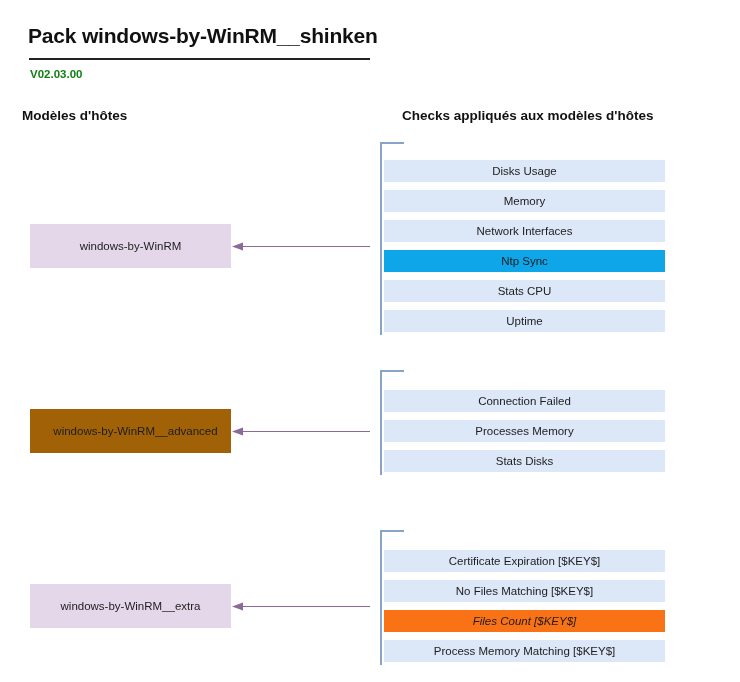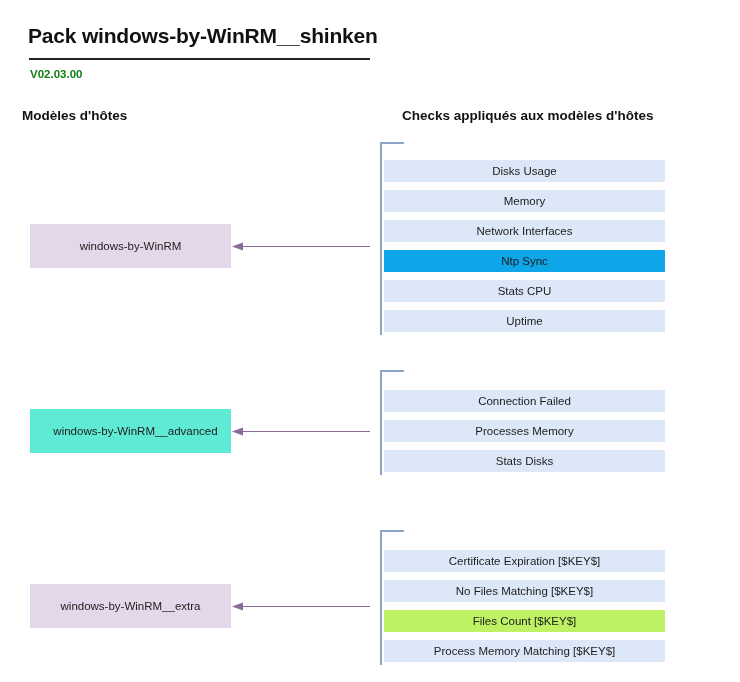--- a/index.html
+++ b/index.html
@@ -143,38 +143,38 @@
         </svg>
       </div>
       <div class="check-box" style="top: 160px; background: rgb(220, 231, 248);">Disks Usage</div>
       <div class="check-box" style="top: 190px; background: rgb(220, 231, 248);">Memory</div>
       <div class="check-box" style="top: 220px; background: rgb(220, 231, 248);">Network Interfaces</div>
       <div class="check-box" style="top: 250px; background: #0ea5e9;">Ntp Sync</div>
       <div class="check-box" style="top: 280px; background: rgb(220, 231, 248);">Stats CPU</div>
       <div class="check-box" style="top: 310px; background: rgb(220, 231, 248);">Uptime</div>
       <div class="group-spine" style="top: 370px; height: 105px; background: rgb(138, 164, 200);"></div>
       <div class="group-stub" style="top: 370px; background: rgb(138, 164, 200);"></div>
-      <div class="host-box" style="top: 409px; background: #5eead4; padding-left: 10px;">windows-by-WinRM__advanced</div>
+      <div class="host-box" style="top: 409px; background: #a16207; padding-left: 10px;">windows-by-WinRM__advanced</div>
       <div class="arrow" style="top: 426.5px;">
         <svg width="138" height="9" viewBox="0 0 138 9">
           <line x1="9" y1="4.5" x2="138" y2="4.5" stroke="#8b6a9a" stroke-width="1.2"></line>
           <polygon points="0,4.5 11,0.6 11,8.4" fill="#8b6a9a"></polygon>
         </svg>
       </div>
       <div class="check-box" style="top: 390px; background: rgb(220, 231, 248);">Connection Failed</div>
       <div class="check-box" style="top: 420px; background: rgb(220, 231, 248);">Processes Memory</div>
       <div class="check-box" style="top: 450px; background: rgb(220, 231, 248);">Stats Disks</div>
       <div class="group-spine" style="top: 530px; height: 135px; background: rgb(138, 164, 200);"></div>
       <div class="group-stub" style="top: 530px; background: rgb(138, 164, 200);"></div>
       <div class="host-box" style="top: 584px; background: rgb(228, 215, 233);">windows-by-WinRM__extra</div>
       <div class="arrow" style="top: 601.5px;">
         <svg width="138" height="9" viewBox="0 0 138 9">
           <line x1="9" y1="4.5" x2="138" y2="4.5" stroke="#8b6a9a" stroke-width="1.2"></line>
           <polygon points="0,4.5 11,0.6 11,8.4" fill="#8b6a9a"></polygon>
         </svg>
       </div>
       <div class="check-box" style="top: 550px; background: rgb(220, 231, 248);">Certificate Expiration [$KEY$]</div>
       <div class="check-box" style="top: 580px; background: rgb(220, 231, 248);">No Files Matching [$KEY$]</div>
-      <div class="check-box" style="top: 610px; background: #bef264;">Files Count [$KEY$]</div>
+      <div class="check-box" style="top: 610px; background: #f97316; font-style: italic;">Files Count [$KEY$]</div>
       <div class="check-box" style="top: 640px; background: rgb(220, 231, 248);">Process Memory Matching [$KEY$]</div>
     </div>
 
 </div>
 
 </body></html>

